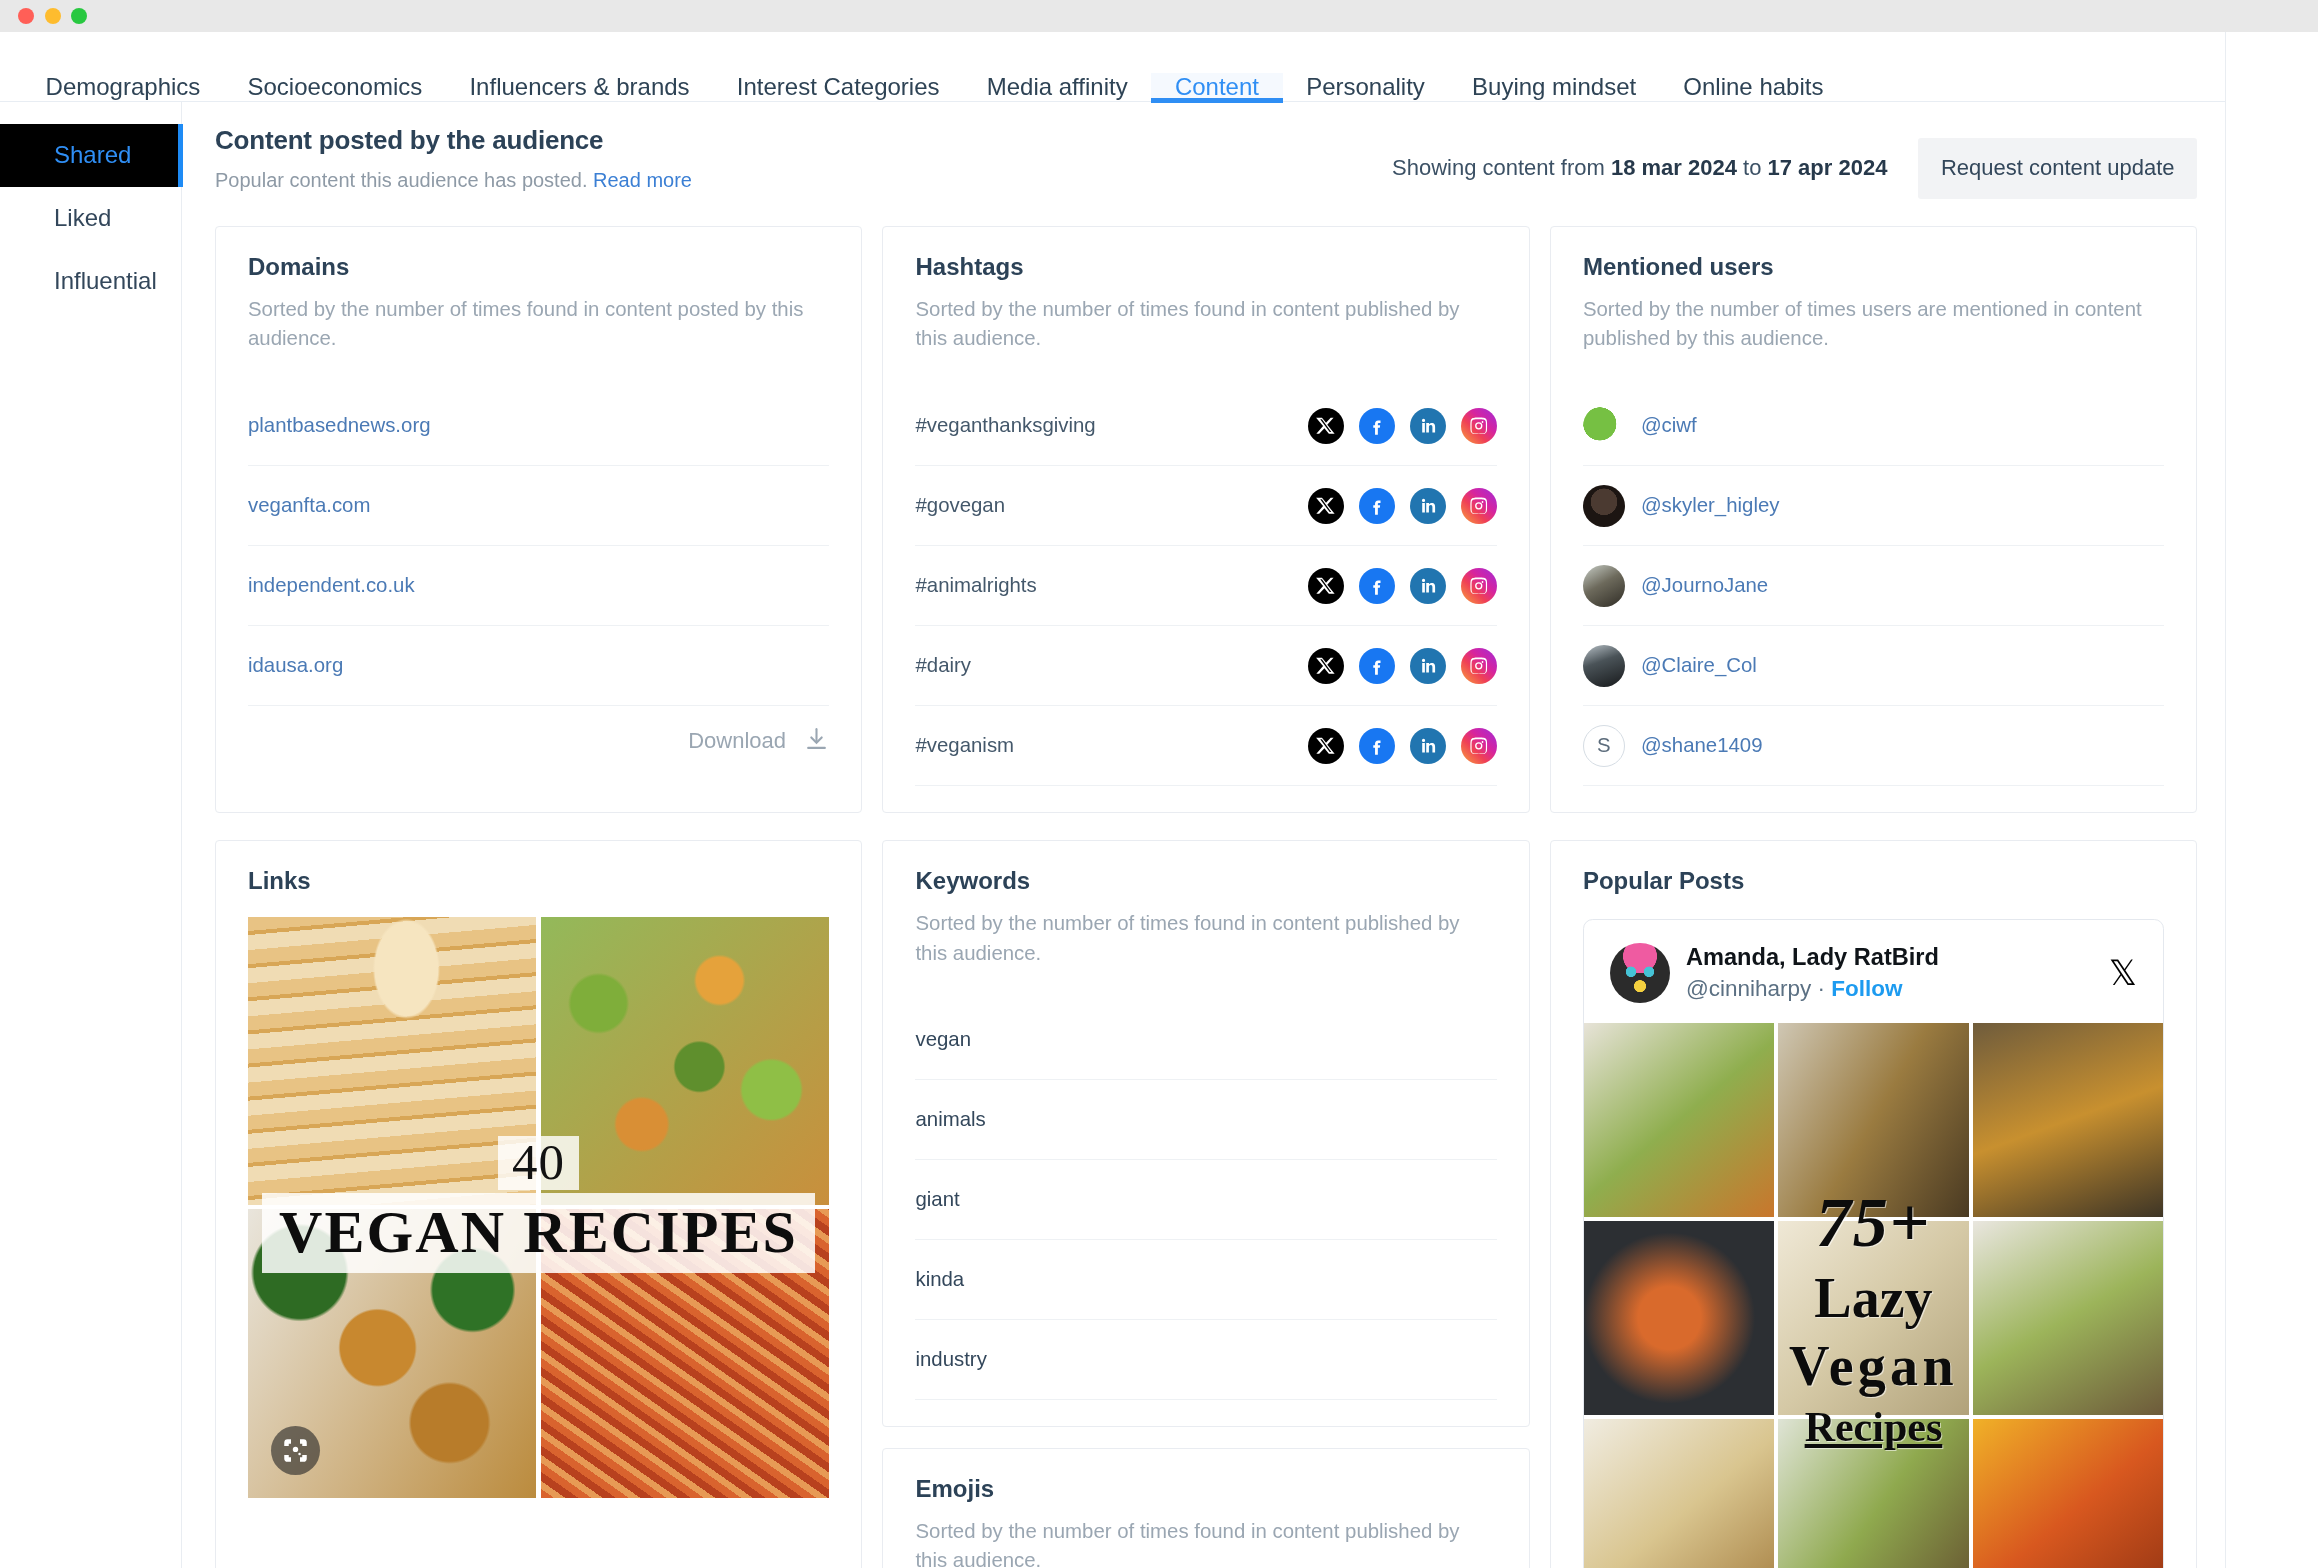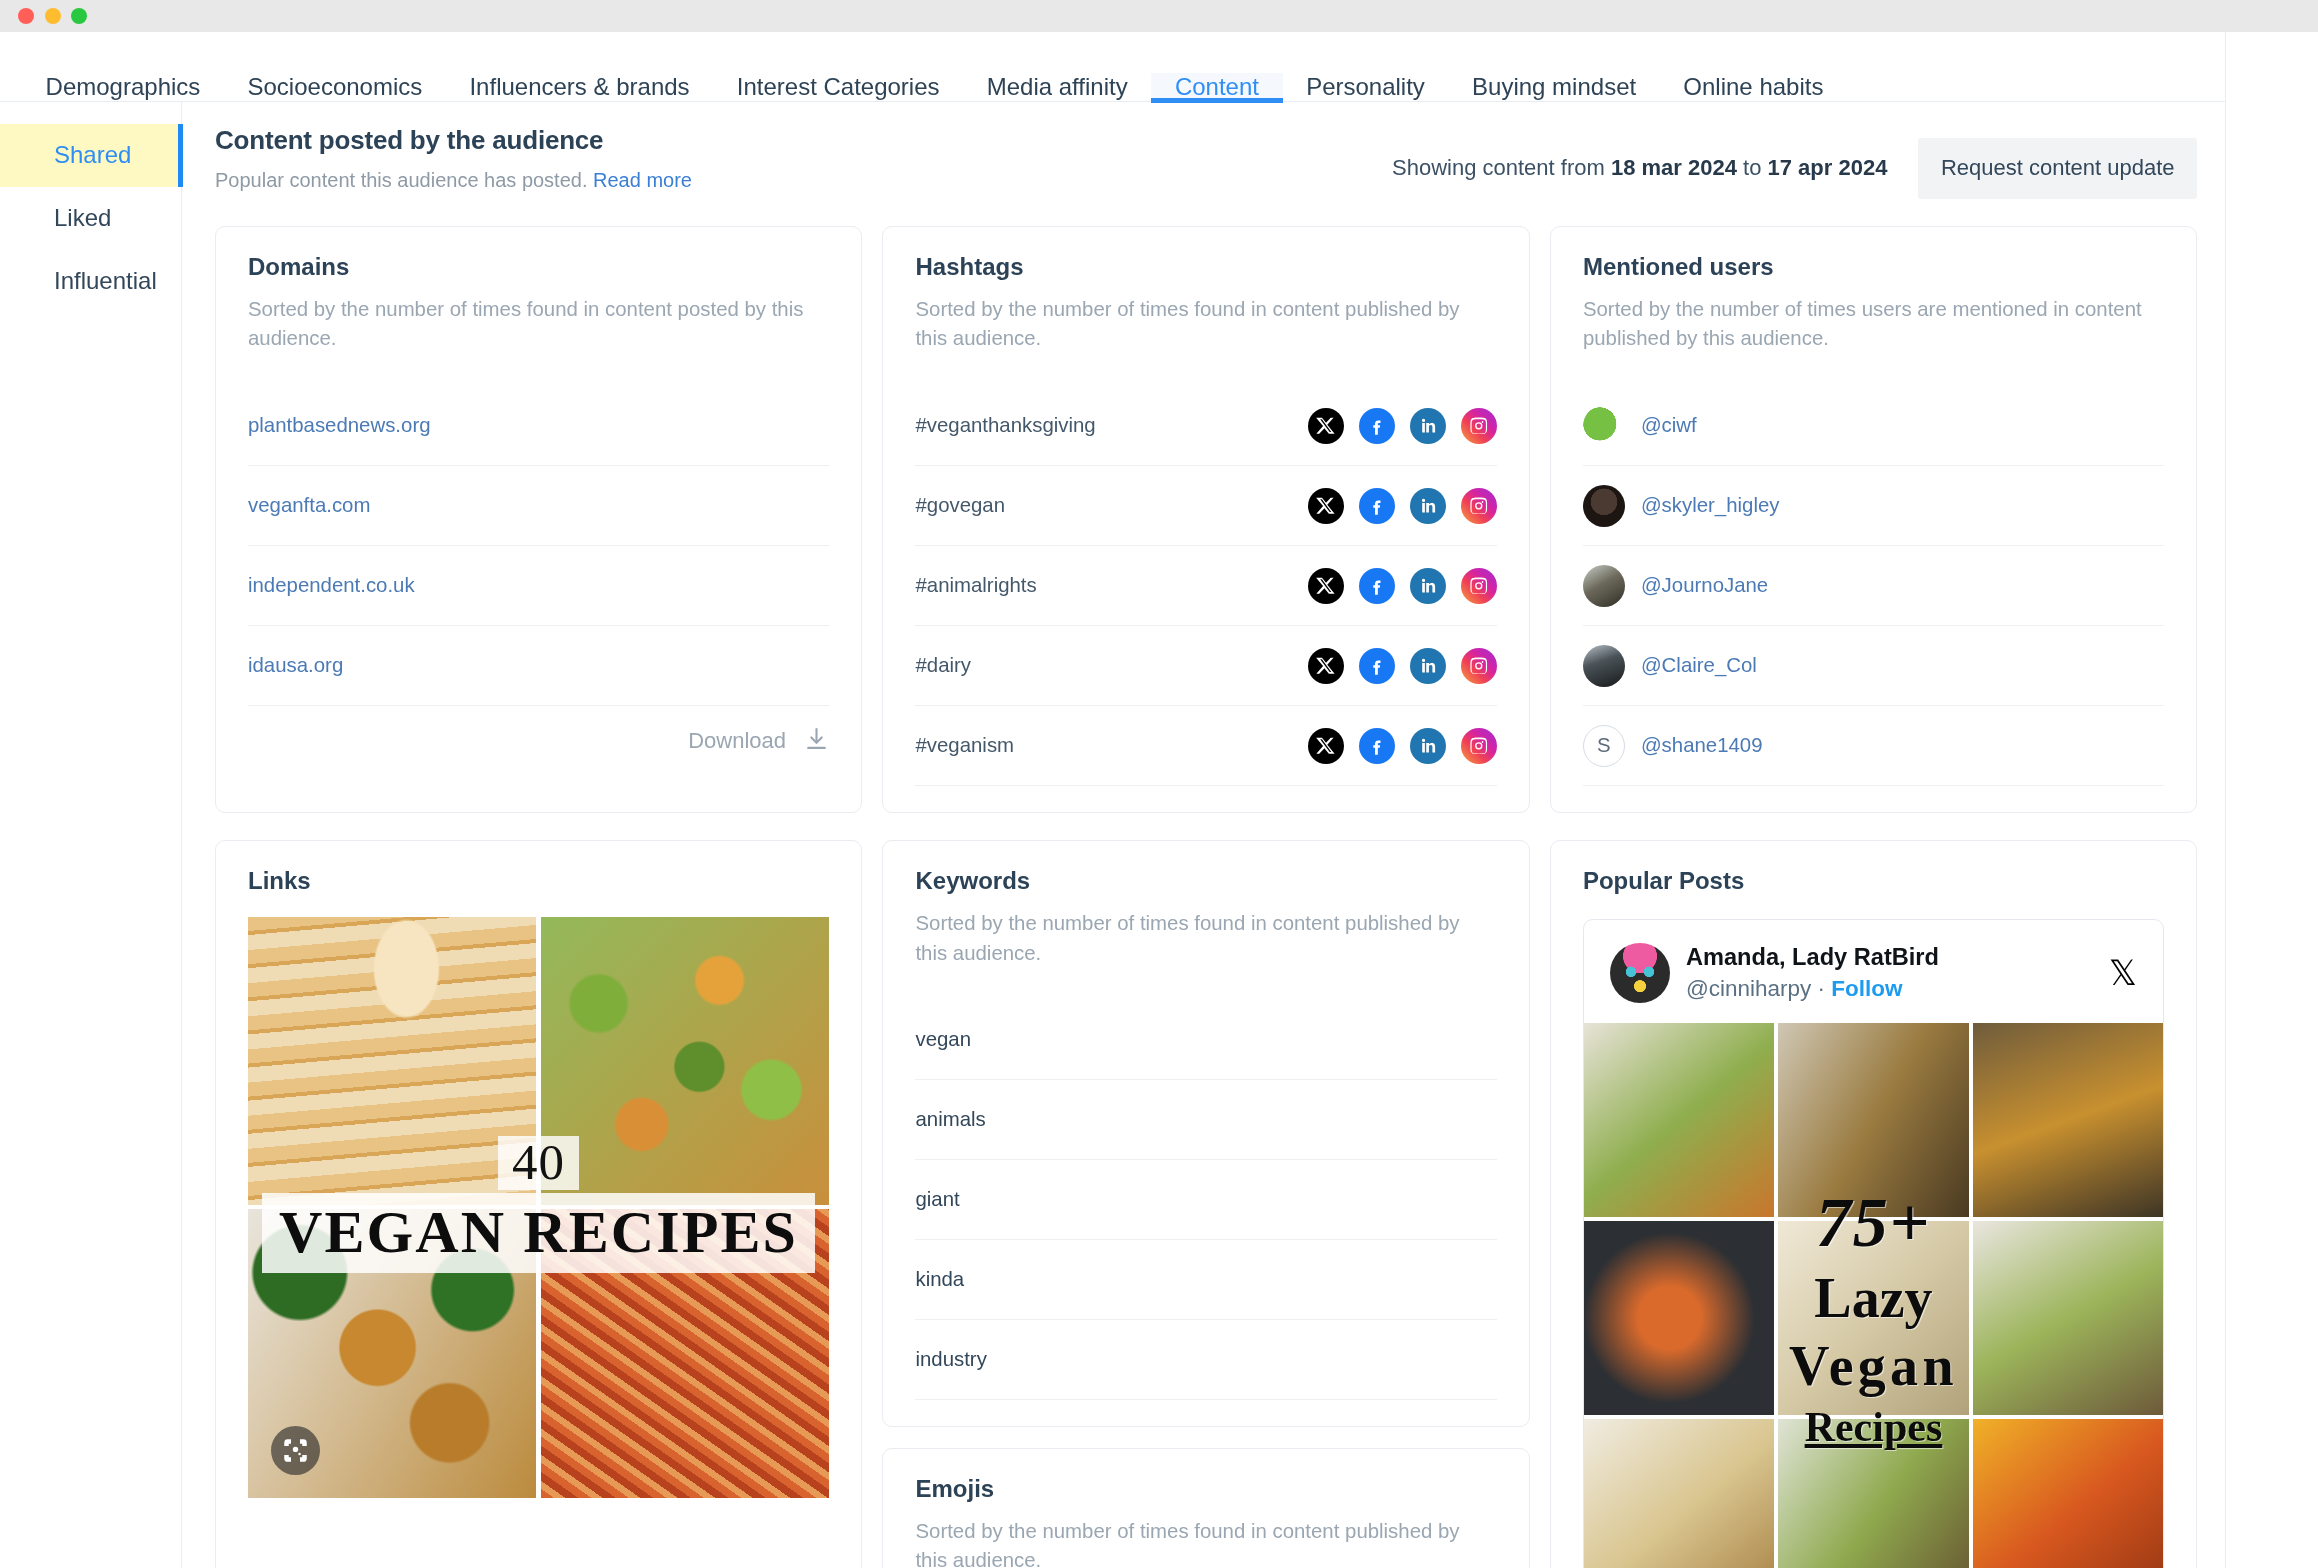--- a/index.html
+++ b/index.html
@@ -52,21 +52,21 @@
 
   .sidebar {
     width: 182px; padding-top: 21.5px; flex: none;
     border-right: 1.6px solid #e9edf2;
   }
   .side-item {
     height: 63px; display: flex; align-items: center;
     padding-left: 54px; font-size: 24px; color: #33475b;
     position: relative; cursor: pointer;
   }
-  .side-item.active { color: #2f8ef4; background: #fef9c3; }
+  .side-item.active { color: #2f8ef4; background: #000000; }
   .side-item.active::after {
     content: ""; position: absolute; right: -1.6px; top: 0; bottom: 0;
     width: 4.8px; background: #1e8bf5;
   }
 
   .content-area { flex: 1; padding: 0 28px 0 33px; position: relative; }
 
   
   .chead {
     display: flex; align-items: flex-start; justify-content: space-between;
@@ -83,21 +83,21 @@
     font-size: 22px; color: #33475b; padding: 17.7px 22.5px;
     font-family: inherit; cursor: pointer; white-space: nowrap;
   }
 
   
   .grid {
     display: grid; grid-template-columns: 1fr 1fr 1fr;
     gap: 20.4px; margin-top: 27px;
   }
   .card {
-    background: #fff; border: 1.6px solid #e9ecf1; border-radius: 10px;
+    background: #fff; border: 1.6px solid #e9ecf1; border-radius: 4px;
     padding: 26px 32px;
   }
   .card-title { font-size: 24px; font-weight: bold; color: #2c4257; }
   .card-desc { font-size: 20.4px; color: #9aa6b2; line-height: 1.45; margin-top: 14px; }
 
   .rowlist { margin-top: 32px; }
   .rowitem {
     height: 80px; display: flex; align-items: center;
     justify-content: space-between; border-bottom: 1.6px solid #eef1f4;
   }

